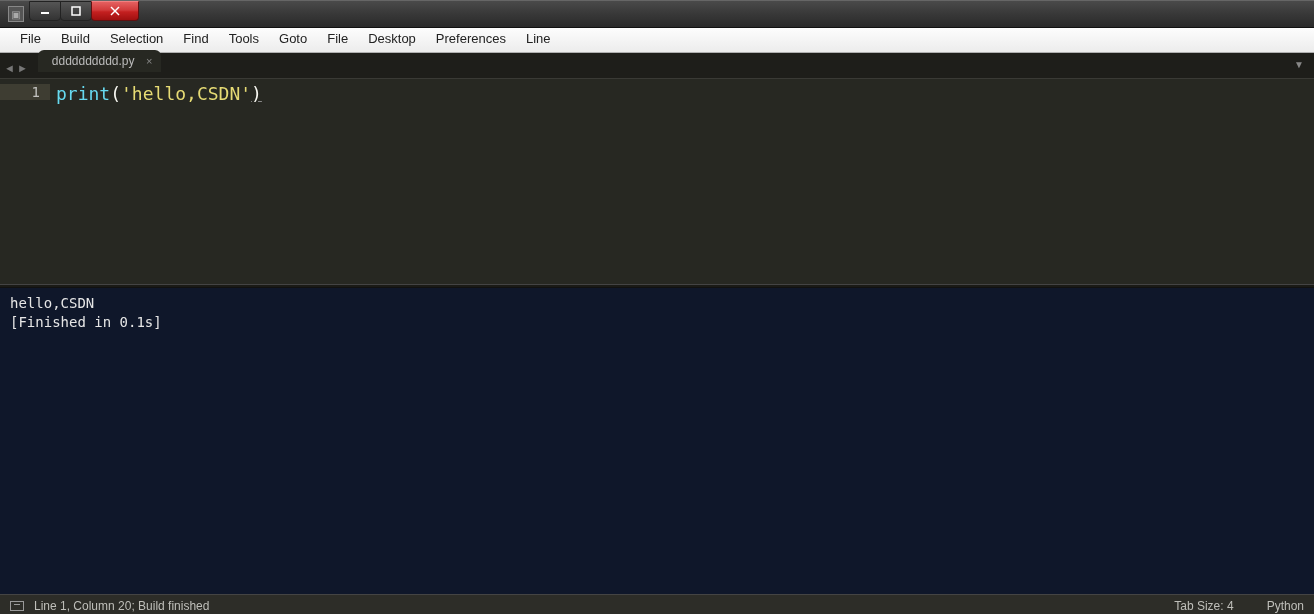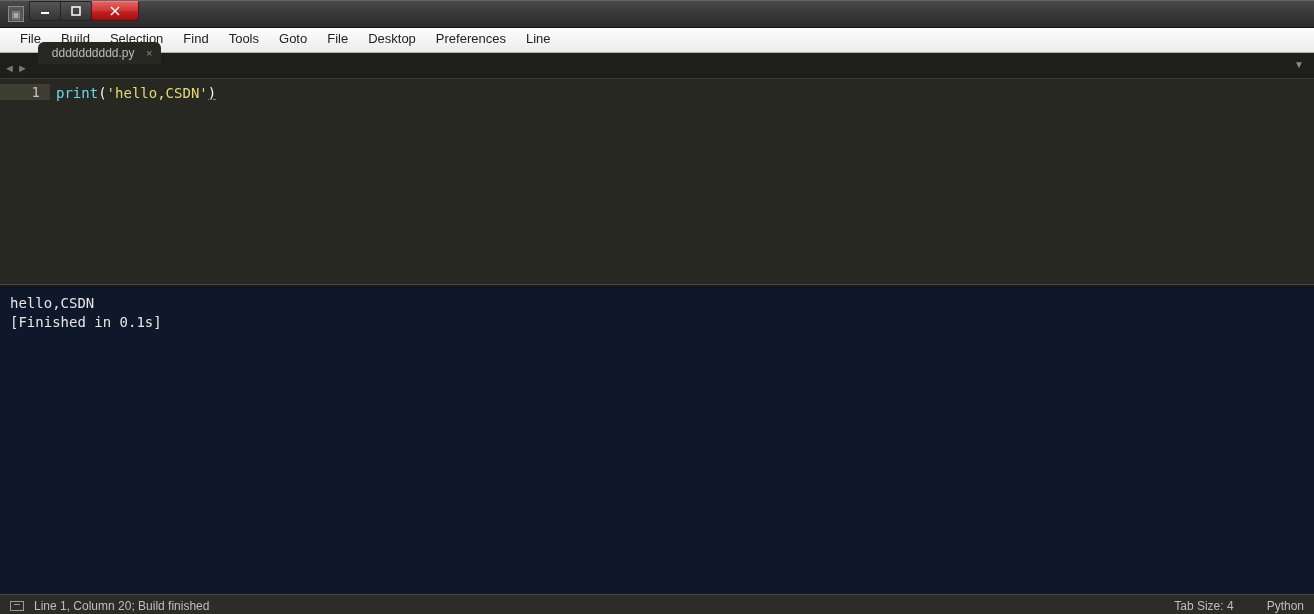--- a/index.html
+++ b/index.html
@@ -10,27 +10,27 @@
   .win-controls { display: flex; height: 20px; margin-right: 4px; margin-top: -6px; }
   .win-btn { width: 32px; height: 20px; border: 1px solid #222; margin-left: -1px; display: flex; align-items: center; justify-content: center; font-size: 11px; color: #fff; }
   .win-min, .win-max { background: linear-gradient(to bottom, #555 0%, #333 100%); }
   .win-close { width: 48px; background: linear-gradient(to bottom, #e46060 0%, #d13a3a 45%, #c42020 55%, #a01010 100%); border-color: #601010; border-top-color: #f08080; border-radius: 0 0 4px 4px; }
   .win-min, .win-max { border-radius: 0 0 4px 4px; }
   .menubar { height: 25px; background: linear-gradient(to bottom, #fdfdfd 0%, #ececec 100%); border-bottom: 1px solid #b0b0b0; display: flex; align-items: flex-start; padding-left: 10px; font-size: 13px; color: #222; }
   .menubar .menu-item { padding: 3px 10px; cursor: default; }
   .tabbar { height: 26px; background: #1e1e1a; display: flex; align-items: flex-end; padding-left: 4px; border-bottom: 1px solid #3a3a35; position: relative; }
   .nav-arrows { display: flex; align-items: center; color: #777; font-size: 11px; margin-right: 8px; margin-bottom: 4px; }
   .nav-arrows span { margin-right: 2px; }
-  .tab { background: #272822; color: #bbb; font-size: 12px; padding: 4px 26px 4px 14px; border-radius: 6px 6px 0 0; position: relative; margin-bottom: 14px; }
+  .tab { background: #272822; color: #bbb; font-size: 12px; padding: 4px 26px 4px 14px; border-radius: 6px 6px 0 0; position: relative; margin-bottom: 6px; }
   .tab .close { position: absolute; right: 8px; top: 5px; color: #888; font-size: 11px; }
   .tabbar .menu-dd { position: absolute; right: 10px; top: 6px; color: #888; font-size: 10px; }
   .editor-wrap { display: flex; height: 205px; background: #272822; position: relative; }
   .gutter { width: 50px; background: #272822; color: #90908a; text-align: right; padding: 5px 10px 0 0; font-family: Consolas, monospace; font-size: 14px; }
   .gutter .active { background: #3e3d32; color: #c2c2bf; display: block; margin-right: -10px; padding-right: 10px; }
-  .code { flex: 1; padding: 5px 0 1px 6px; font-family: Consolas, monospace; font-size: 14px; line-height: 19px; color: #f8f8f2; }
+  .code { flex: 1; padding: 5px 0 1px 6px; font-family: Consolas, monospace; font-size: 18px; line-height: 19px; color: #f8f8f2; }
   .tok-func { color: #66d9ef; }
   .tok-punc { color: #f8f8f2; }
   .tok-str  { color: #e6db74; }
   .underline { text-decoration: underline; text-decoration-color: #888; }
   .minimap { width: 28px; background: #272822; }
   .divider { height: 4px; background: #1a1a16; border-top: 1px solid #444; border-bottom: 1px solid #111; }
   .console { height: 306px; background: #0f172a; color: #e6e6e6; font-family: Consolas, monospace; font-size: 14px; line-height: 19px; padding: 6px 10px; white-space: pre; }
   .statusbar { height: 22px; background: #2d2d28; border-top: 1px solid #444; color: #bfbfba; font-size: 12px; display: flex; align-items: center; padding: 0 10px; }
   .statusbar .status-icon { width: 14px; height: 10px; border: 1px solid #999; margin-right: 10px; position: relative; }
   .statusbar .status-icon::after { content: ""; position: absolute; left: 3px; top: 2px; right: 3px; border-top: 1px solid #999; }

